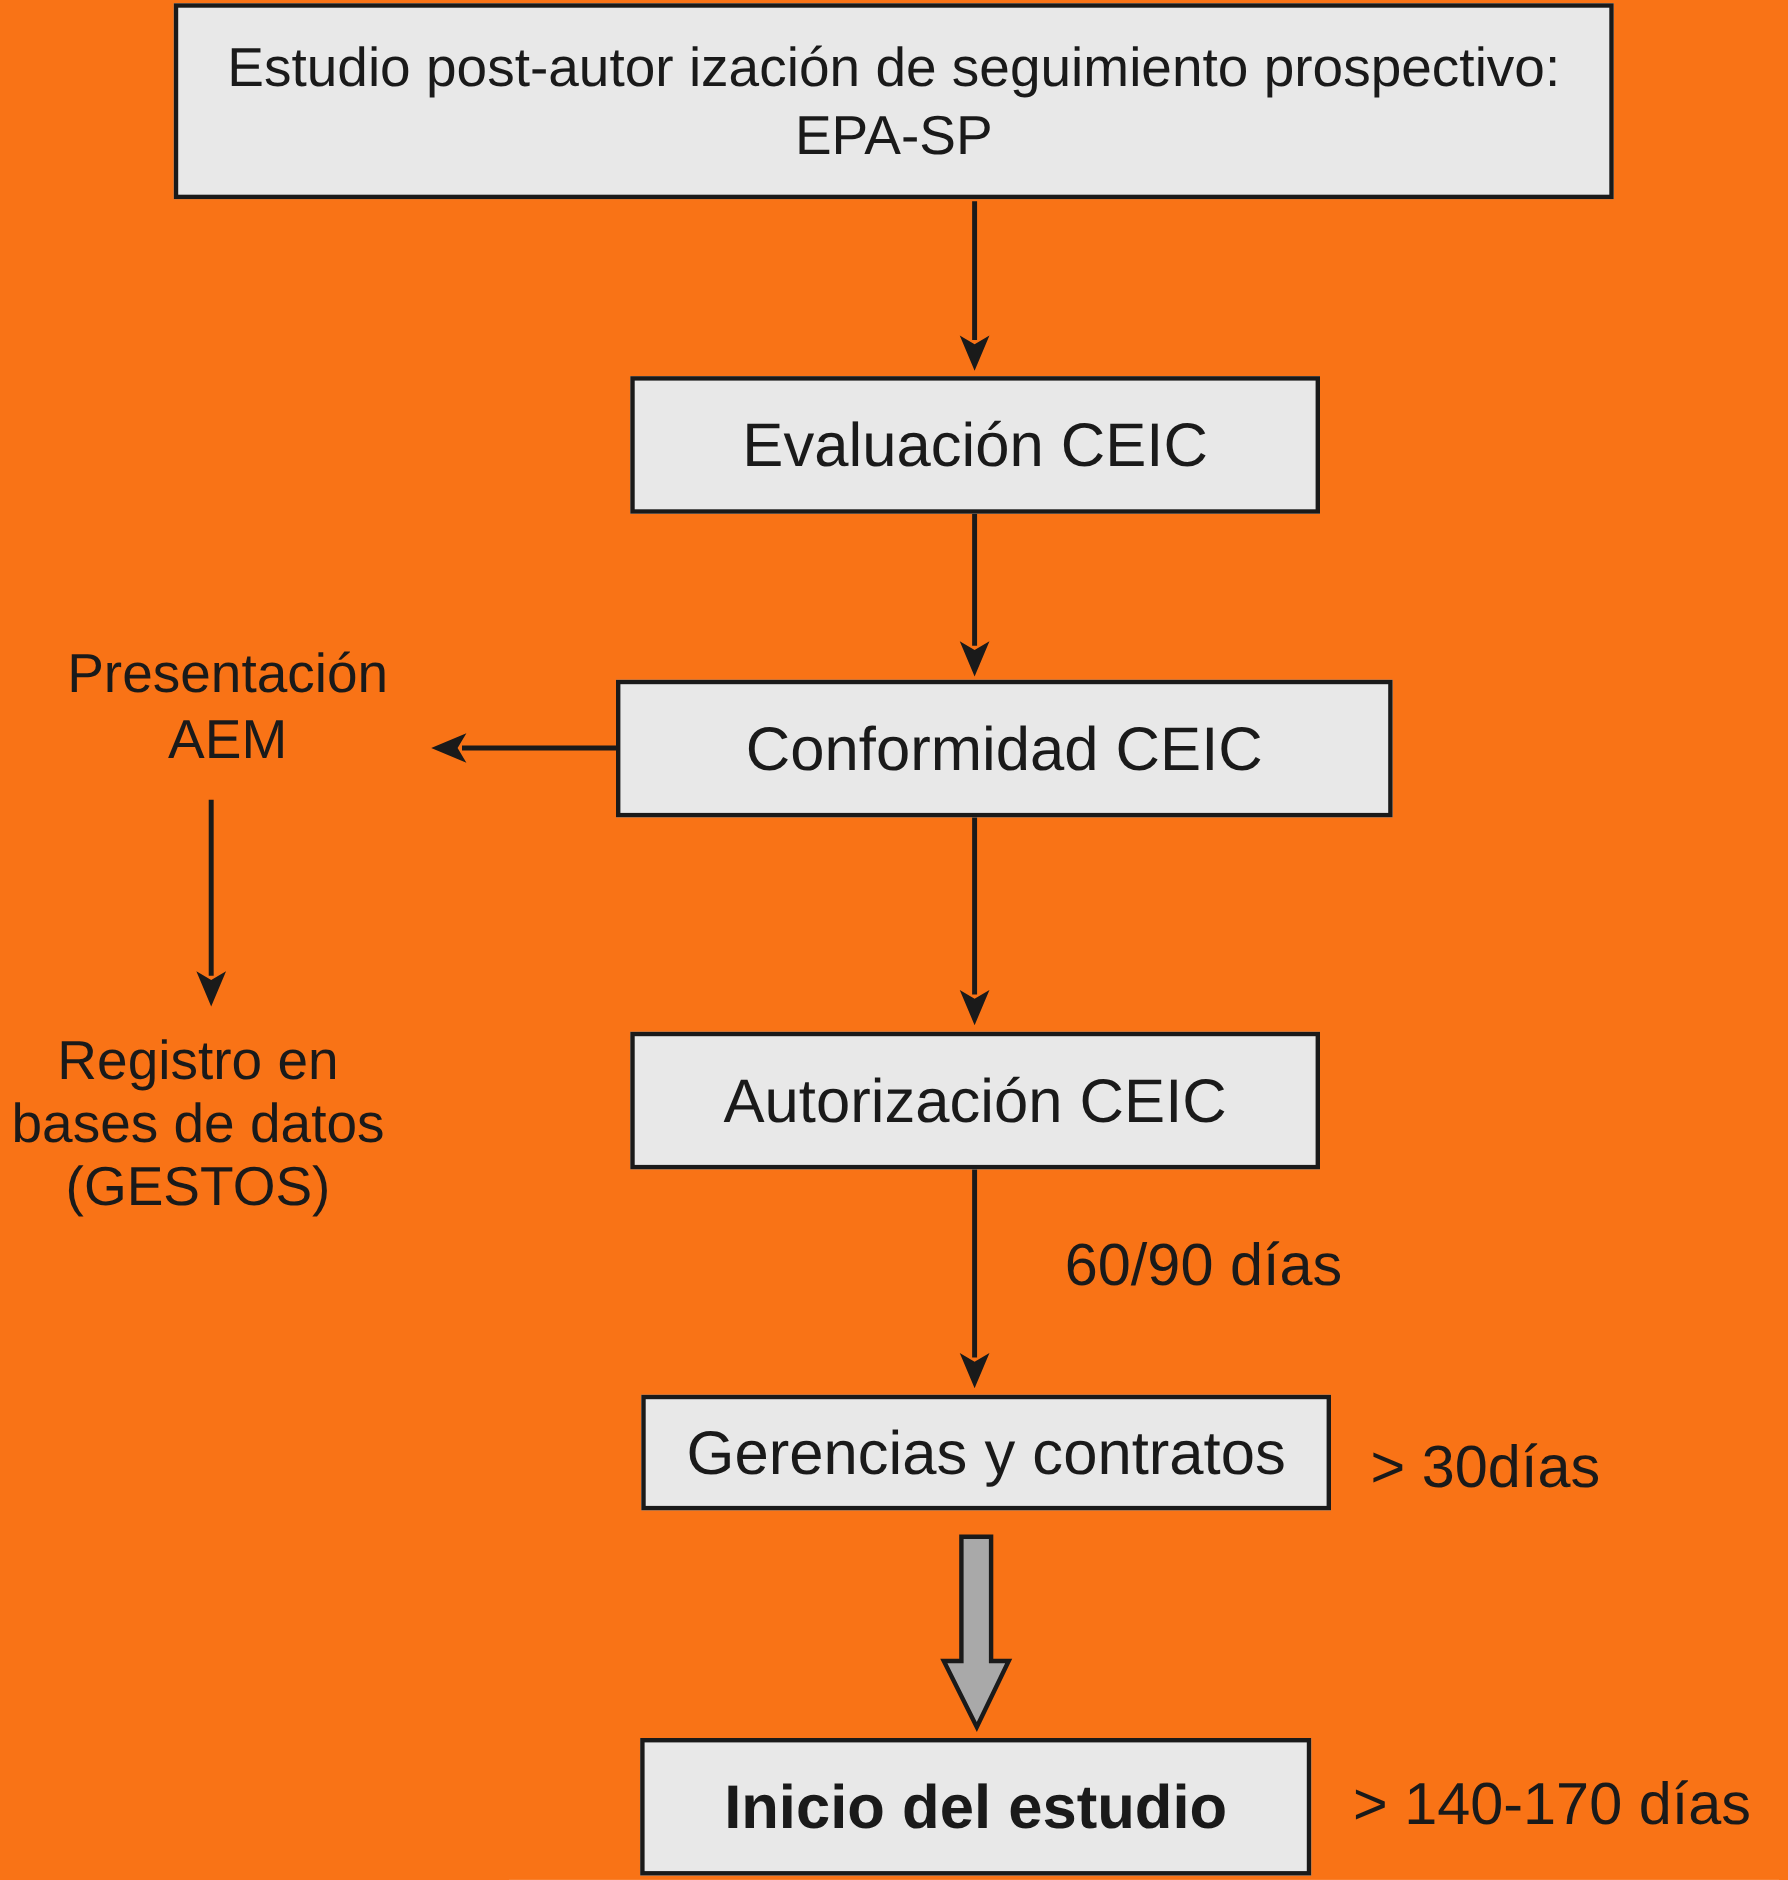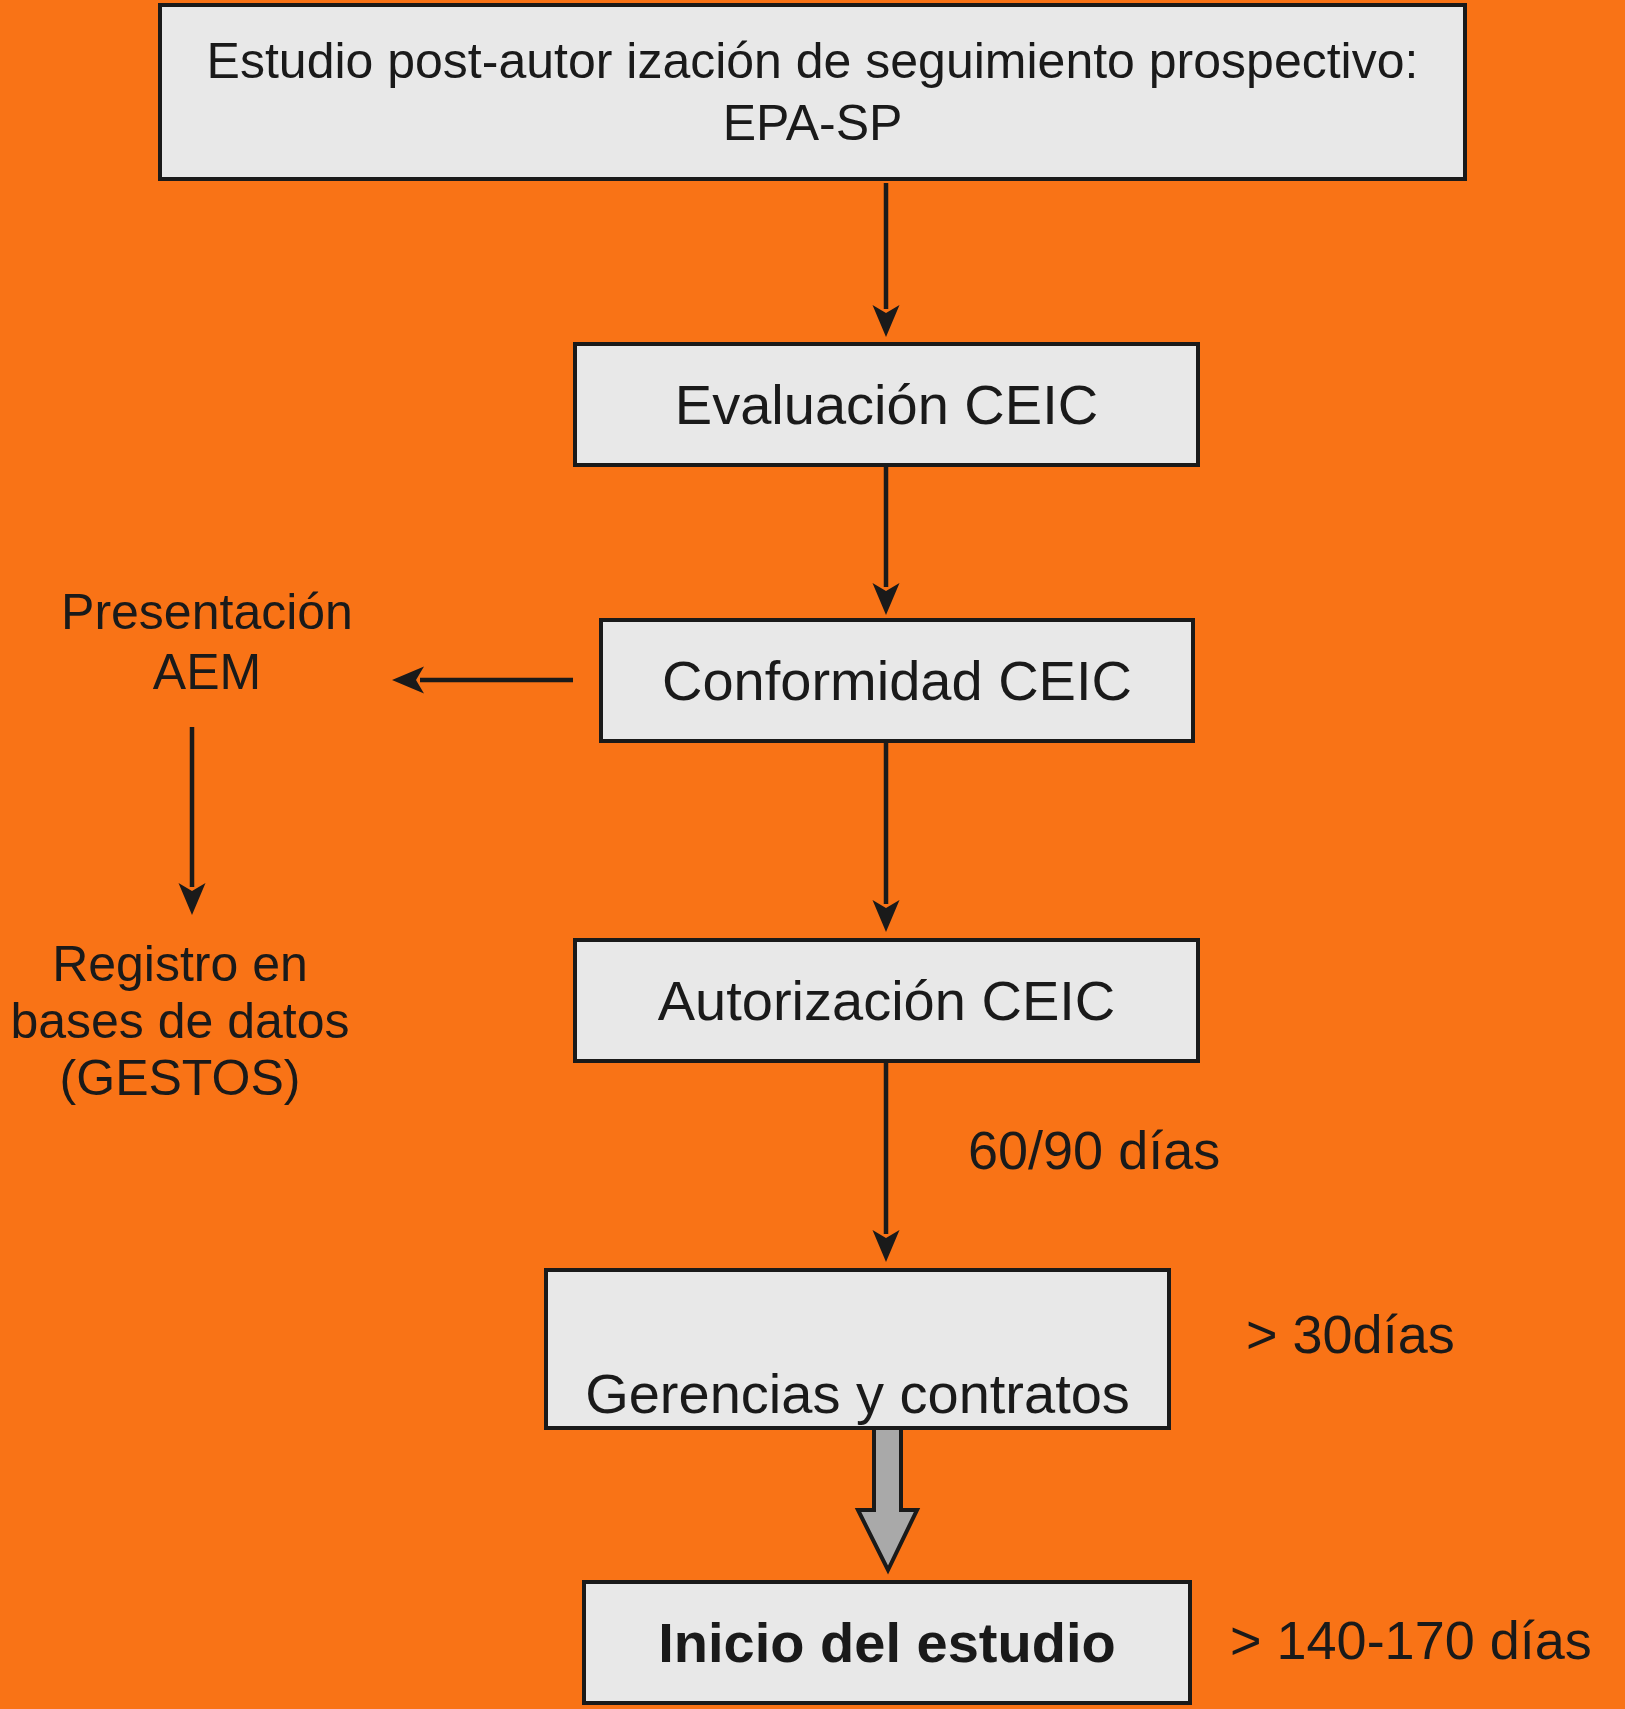--- a/index.html
+++ b/index.html
@@ -42,23 +42,23 @@
   #box-title {
     left: 158px; top: 3px;
     width: 1309px; height: 178px;
   }
   #box-title .title-line {
     font-size: 50px;
     line-height: 62px;
     white-space: nowrap;
   }
   #box-evaluacion   { left: 573px; top: 342px;  width: 627px; height: 125px; }
-  #box-conformidad  { left: 599px; top: 618px;  width: 596px; height: 125px; }
+  #box-conformidad  { left: 560px; top: 618px;  width: 706px; height: 125px; }
   #box-autorizacion { left: 573px; top: 938px;  width: 627px; height: 125px; }
-  #box-gerencias    { left: 544px; top: 1268px; width: 627px; height: 162px; justify-content: flex-end; }
+  #box-gerencias    { left: 583px; top: 1268px; width: 627px; height: 105px; }
   #box-inicio       { left: 582px; top: 1580px; width: 610px; height: 125px; }
   #box-inicio .node-label { font-weight: bold; }
 
   .side-text {
     position: absolute;
     z-index: 2;
     text-align: center;
     font-size: 50px;
     line-height: 60px;
   }

